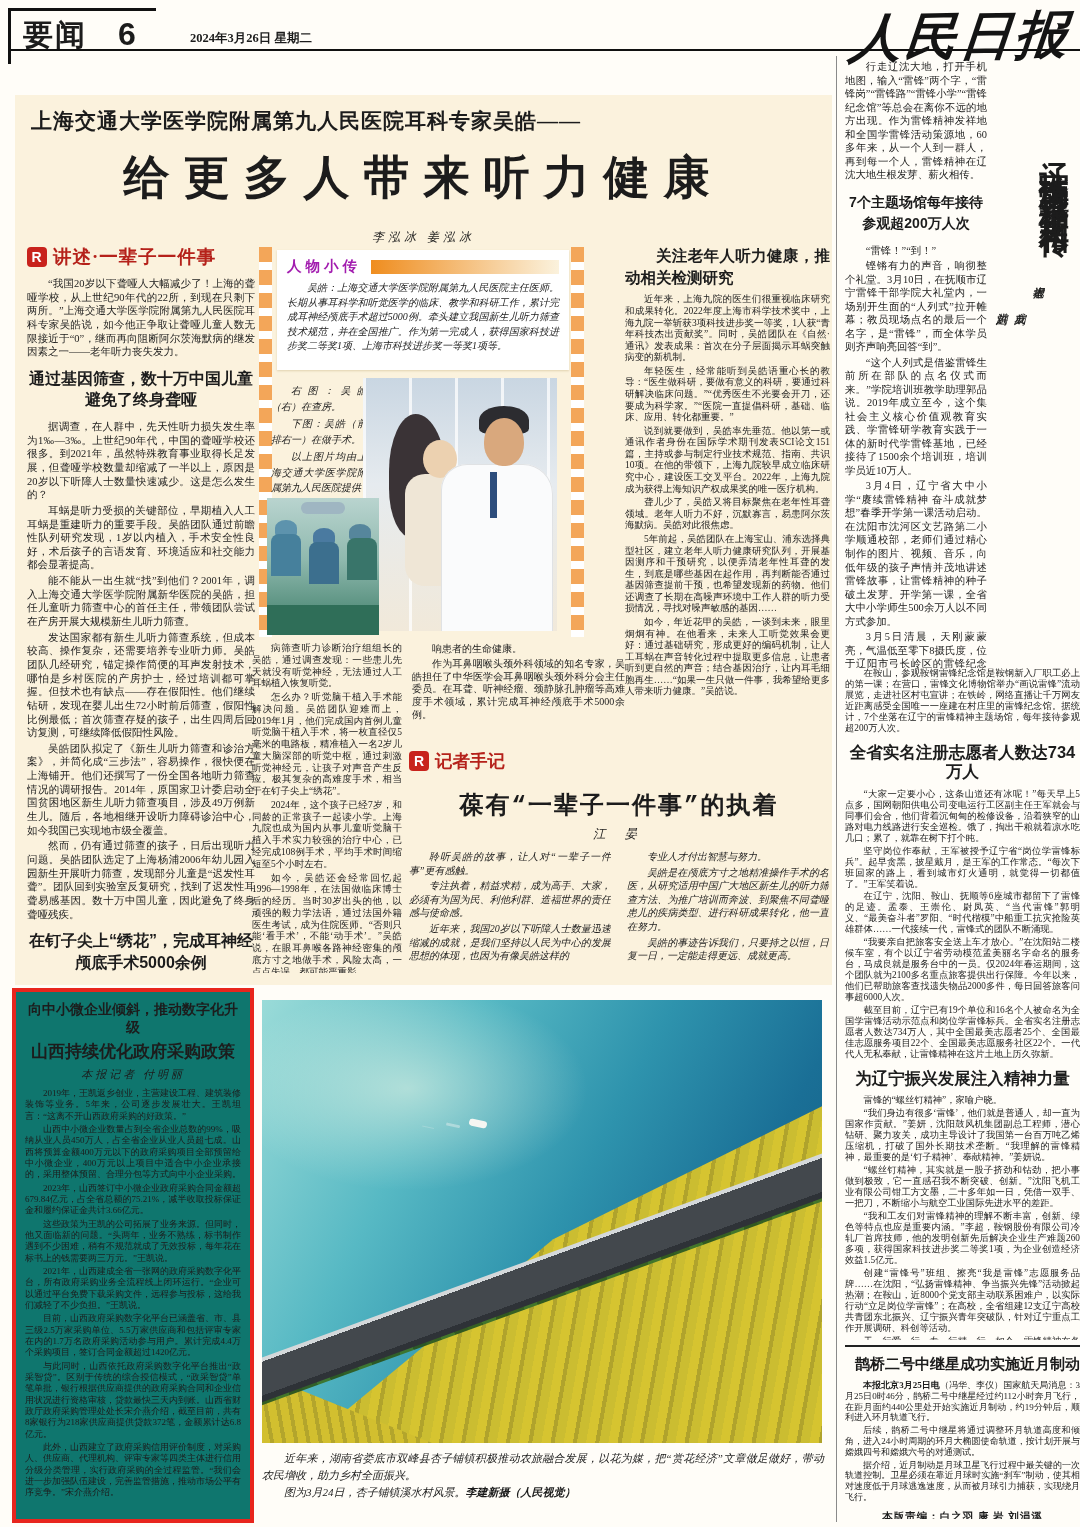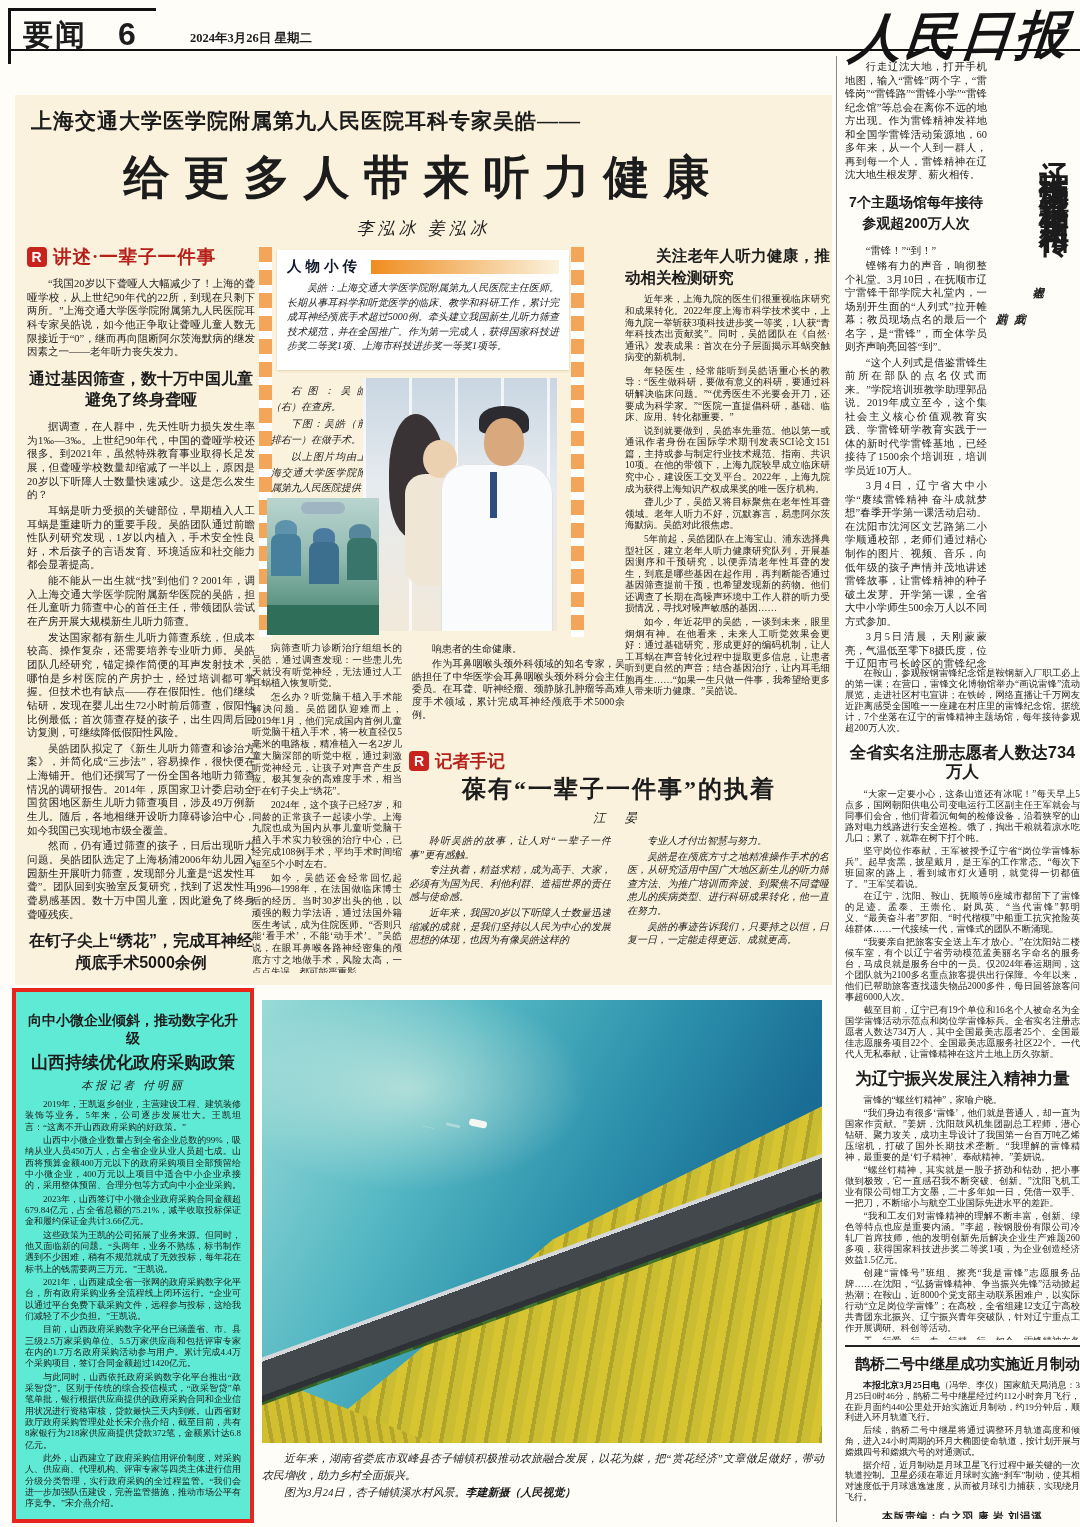--- a/index.html
+++ b/index.html
@@ -14,22 +14,22 @@
   .issue-date { position:absolute; left:190px; top:30px; font-size:12.5px; font-weight:700; }
   .header-rule { position:absolute; left:8px; top:49px; right:0; height:2px; background:#111; }
   .masthead { position:absolute; right:10px; top:2px; font-size:52px; font-weight:900;
               font-style:italic; transform:skewX(-6deg) rotate(-1deg); letter-spacing:3px; color:#141414; }
 
   
   .main { position:absolute; left:15px; top:95px; width:817px; height:890px; background:#fbf2dd; }
   .kicker { position:absolute; left:16px; top:12px; font-size:21px; font-weight:900; letter-spacing:1px; }
   .main-title { position:absolute; left:0; top:52px; width:100%; text-align:center;
                 font-family:"Liberation Sans","DejaVu Sans",sans-serif; font-size:46px; font-weight:900; letter-spacing:14px; }
-  .main-byline { position:absolute; left:0; top:122px; width:100%; text-align:center;
-                 font-size:17px; font-style:italic; letter-spacing:4px; }
+  .main-byline { position:absolute; left:0; top:134px; width:100%; text-align:center;
+                 font-size:12px; font-style:italic; letter-spacing:4px; }
   .main p { text-indent:2em; text-align:justify; margin:0 0 2px 0; }
 
   .col { position:absolute; overflow:hidden; }
   .col1 { left:12px; top:150px; width:228px; height:728px; font-size:10.5px; line-height:1.3; }
   .col2 { left:237px; top:548px; width:150px; height:330px; font-size:9.5px; line-height:1.24; }
   .col3 { left:397px; top:548px; width:213px; height:102px; font-size:10px; line-height:1.28; }
   .col4 { left:610px; top:150px; width:205px; height:516px; font-size:9.5px; line-height:1.22; }
 
   .feat-tag { display:flex; align-items:center; gap:6px; color:#b5211a; font-weight:900;
               font-size:18.5px; margin-bottom:8px; letter-spacing:1px; }
@@ -40,21 +40,21 @@
   .col4-sub { font-family:"Liberation Sans",sans-serif; font-weight:900; font-size:15.5px;
               line-height:1.4; text-indent:2em; text-align:justify; margin-bottom:6px; }
 
   .strip { position:absolute; width:13px; top:152px; height:390px;
            background:repeating-linear-gradient(180deg,#f3a659 0 15px,#ffffff 15px 23px); }
   .strip-left { left:244px; } .strip-right { left:556px; }
 
   .profile-box { position:absolute; left:262px; top:155px; width:292px; height:120px;
                  background:#fff; padding:7px 10px; box-shadow:0 1px 2px rgba(150,110,40,.25); }
   .pb-head { display:flex; align-items:center; }
-  .pb-title { color:#0f172a; font-weight:900; font-size:14.5px; letter-spacing:4px; }
+  .pb-title { color:#a21caf; font-weight:900; font-size:14.5px; letter-spacing:4px; }
   .pb-bar { flex:1; height:14px; margin-left:10px; background:linear-gradient(90deg,#ef8d1f,#fbf2dd); }
   .pb-text { margin-top:5px; font-size:10px; line-height:1.45; font-style:italic;
              text-indent:2em; text-align:justify; color:#222; }
 
   .photo-captions { position:absolute; left:256px; top:288px; width:96px; font-size:10px;
                     line-height:1.55; font-style:italic; }
   .photo-captions p { text-indent:2em; text-align:justify; margin-bottom:2px; }
 
   .photo-doctor { position:absolute; left:348px; top:283px; width:194px; height:253px; overflow:hidden;
                   background:linear-gradient(180deg,#c9d6e2 0%,#e6ebef 42%,#f1e9da 100%); }
@@ -71,22 +71,22 @@
 
   .photo-surgery { position:absolute; left:252px; top:403px; width:112px; height:137px; overflow:hidden;
                    background:linear-gradient(180deg,#b9d4cf 0%,#8fb9ae 45%,#5d9483 78%,#3f7f6b 100%); }
   .sg-cap { position:absolute; width:22px; height:16px; background:#5d93ad; border-radius:50% 50% 20% 20%; }
   .sg-body { position:absolute; width:30px; height:42px; border-radius:8px 8px 0 0; }
   .sg-table { position:absolute; bottom:0; left:0; right:0; height:30px; background:#2f6e58; }
   .sg-lamp { position:absolute; left:34px; top:4px; width:44px; height:12px; background:#9fb6c2; border-radius:6px; }
 
   .reporter-note { position:absolute; left:394px; top:654px; width:420px; height:224px; }
   .note-tag { display:flex; align-items:center; gap:6px; color:#b5211a; font-weight:900; font-size:17.5px; }
-  .note-title { text-align:center; font-family:Liberation Serif, serif; font-weight:900;
-                font-size:24px; margin-top:0; letter-spacing:2px; }
+  .note-title { text-align:center; font-family:Liberation Mono, monospace; font-weight:900;
+                font-size:24px; margin-top:16px; letter-spacing:2px; }
   .note-byline { text-align:center; font-size:12.5px; font-style:italic; letter-spacing:8px; margin:5px 0 7px; }
   .note-cols { display:flex; gap:16px; }
   .note-col { flex:1; font-size:10px; line-height:1.36; font-style:italic; height:126px; overflow:hidden; }
   .note-col p { text-indent:2em; text-align:justify; margin-bottom:2px; }
 
   
   .vrule { position:absolute; left:836px; top:56px; width:1px; height:1466px; background:#8a8a8a; }
   .sidebar { position:absolute; left:845px; top:56px; width:235px; height:1466px; }
   .sidebar p { text-indent:2em; text-align:justify; margin:0 0 2px 0; }
   .ln-narrow { position:absolute; left:0; top:4px; width:142px; height:608px; overflow:hidden;
@@ -105,22 +105,22 @@
               text-align:center; margin:9px 0 7px; text-indent:0 !important; }
   .side-divider { position:absolute; left:0; top:1289px; width:235px; height:2px; background:#222; }
   .qq { position:absolute; left:0; top:1299px; width:235px; height:164px; overflow:hidden; }
   .qq-title { font-family:"Liberation Sans",sans-serif; font-weight:900; font-size:15px;
               white-space:nowrap; text-align:right; margin-bottom:6px; }
   .qq p { font-size:9px; line-height:1.2; }
   .qq .lead { font-weight:900; }
   .editors { text-align:center; font-size:10.5px; font-weight:700; margin-top:7px; letter-spacing:1px; }
 
   
-  .shanxi { position:absolute; left:12px; top:988px; width:242px; height:535px; background:#5eead4;
-            border:4px solid #e8251d; padding:18px 9px; overflow:hidden; }
+  .shanxi { position:absolute; left:12px; top:988px; width:242px; height:535px; background:#0f766e;
+            border:4px solid #e8251d; padding:7px 9px; overflow:hidden; }
   .sx-kicker { text-align:center; font-weight:900; font-size:14px; margin:2px 0 3px; }
   .sx-title { text-align:center; font-family:"Liberation Sans",sans-serif; font-weight:900;
               font-size:17px; white-space:nowrap; margin-bottom:4px; }
   .sx-byline { text-align:center; font-size:11px; font-style:italic; letter-spacing:3px; margin-bottom:6px; }
   .shanxi p { font-size:9px; line-height:1.26; text-indent:2em; text-align:justify; margin-bottom:2px; }
 
   
   .photo-aerial { position:absolute; left:262px; top:1000px; width:560px; height:443px; overflow:hidden;
      background:
        radial-gradient(ellipse 300px 170px at 26% 20%, rgba(255,255,235,.5), transparent 60%),

